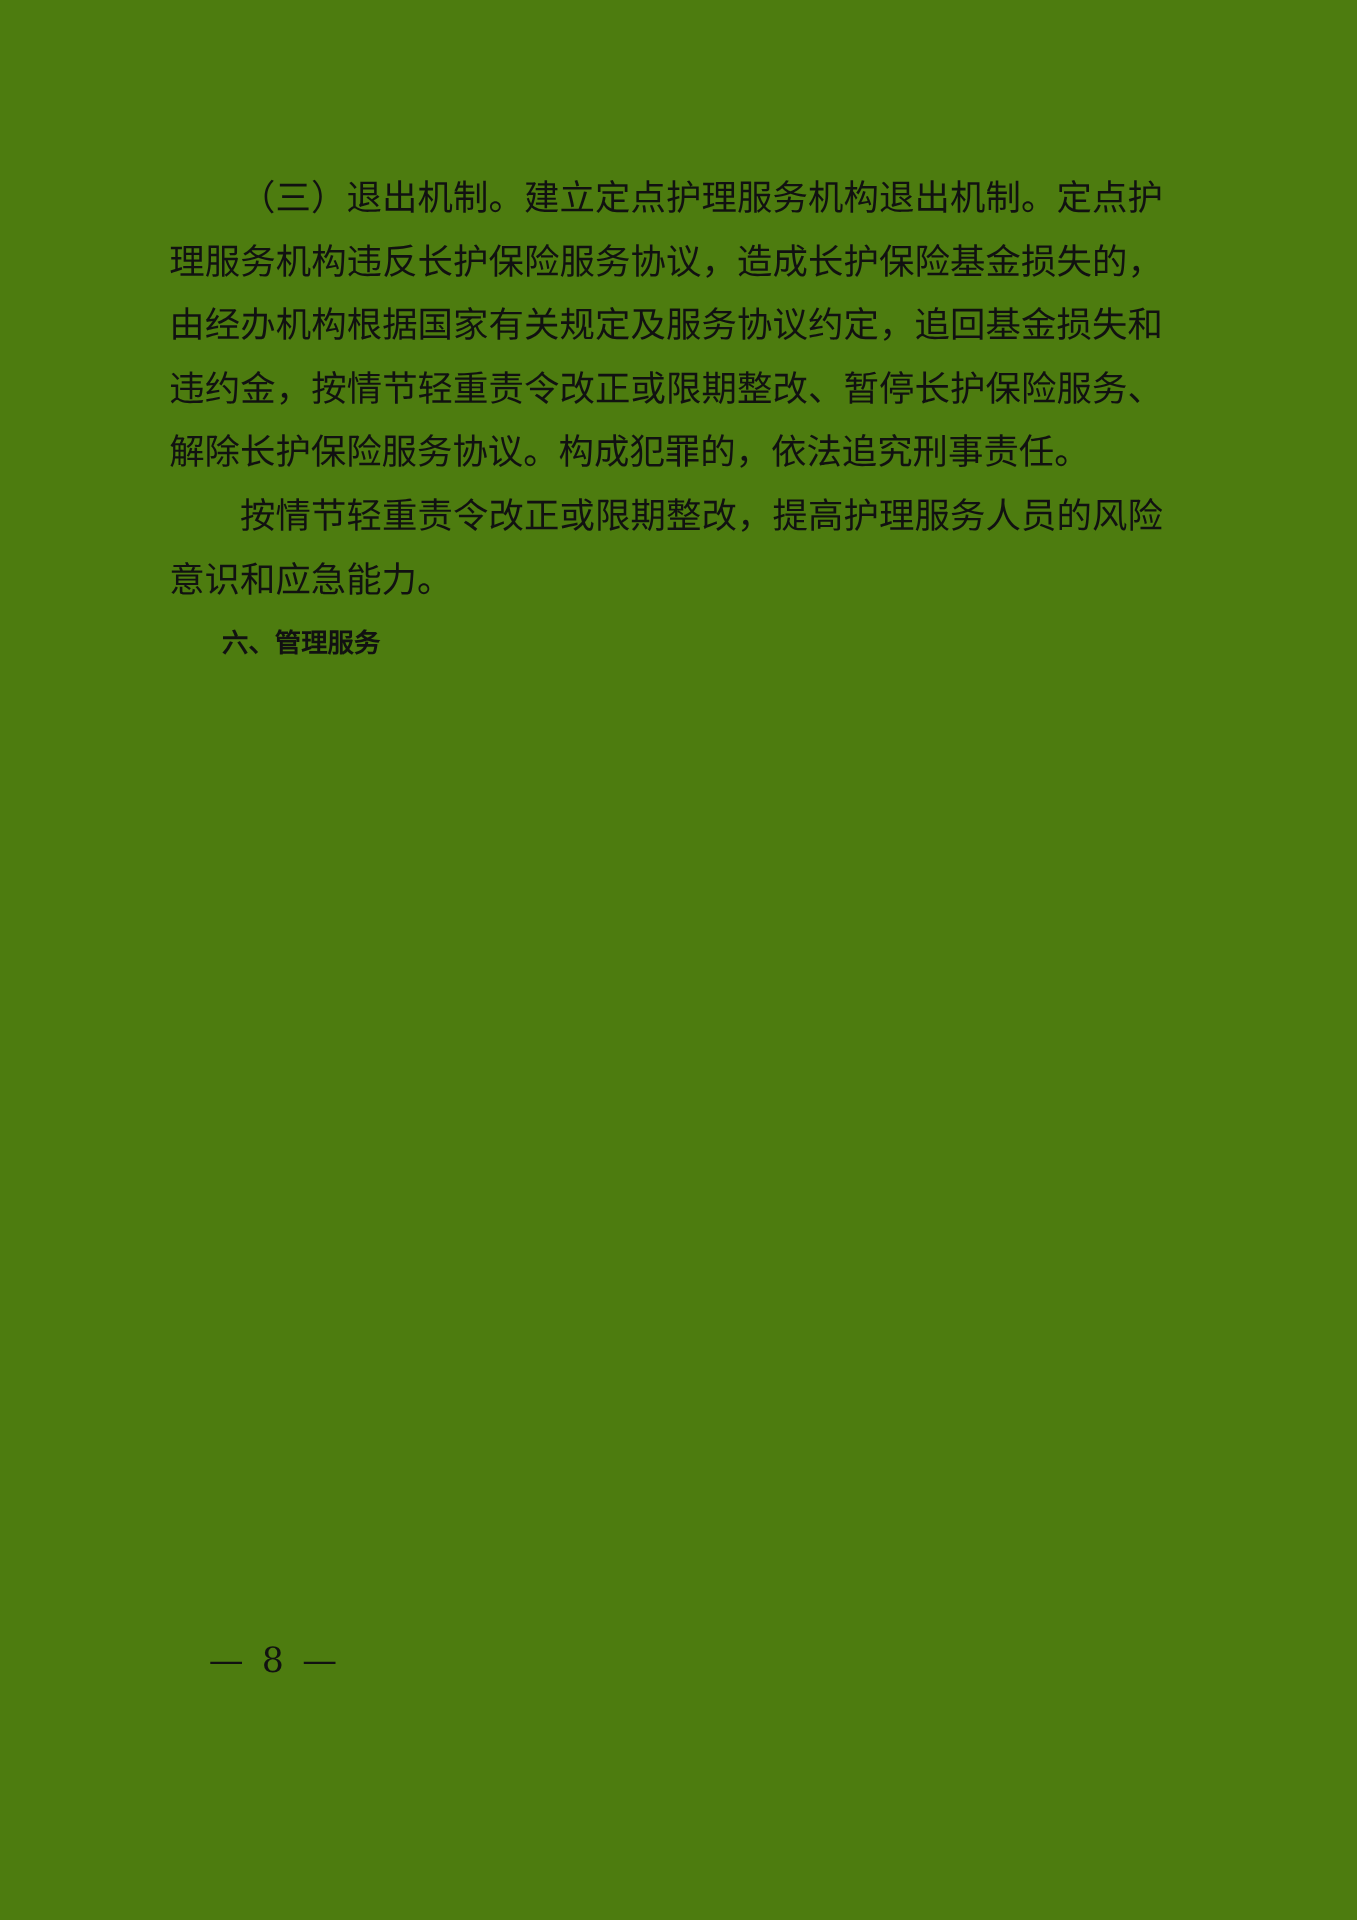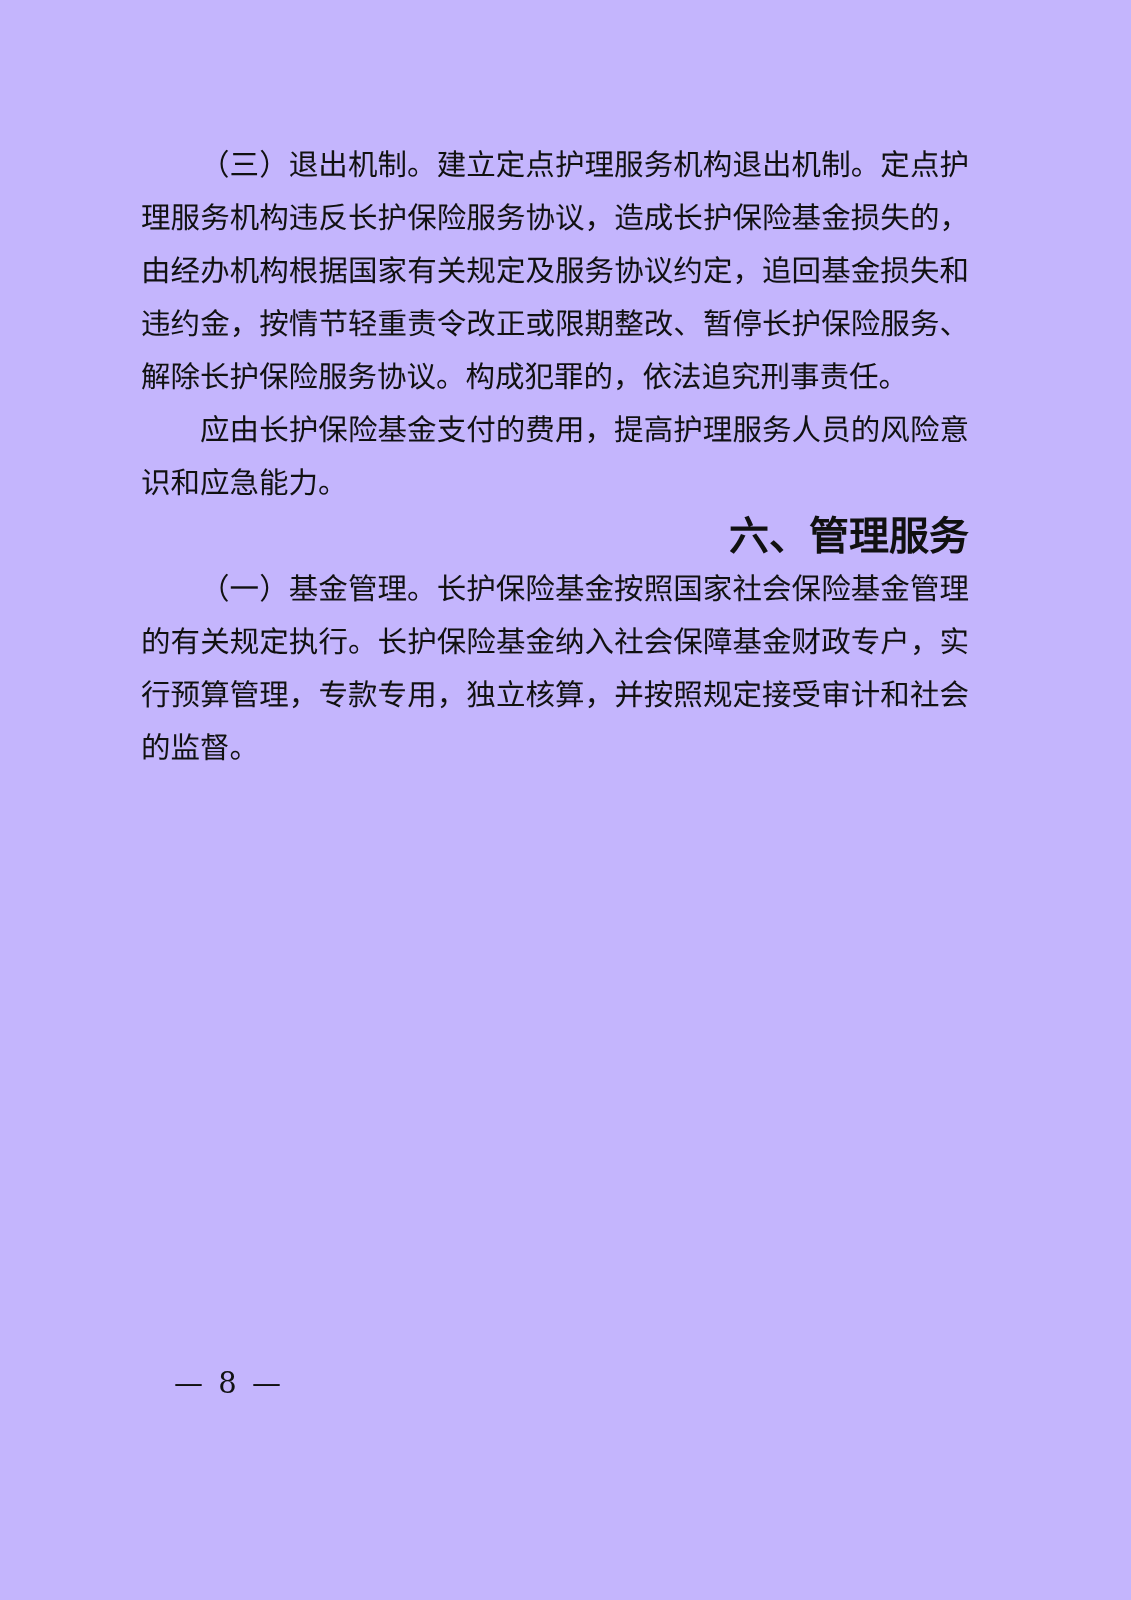--- a/index.html
+++ b/index.html
@@ -12,21 +12,21 @@
     height: 1600px;
     background: #ffffff;
     position: relative;
     overflow: hidden;
     font-family: "DejaVu Serif", serif;
     color: #111111;
   }
   .page {
     position: absolute;
     inset: 0;
-    background: #c4b5fd;
+    background: #4d7c0f;
   }
   .content {
     position: absolute;
     left: 141px;
     top: 139px;
     width: 828px;
   }
   .para {
     margin: 0;
     padding: 0;
@@ -34,46 +34,44 @@
     line-height: 53px;
     text-align: justify;
     text-justify: inter-ideograph;
     text-indent: 2em;
     word-break: break-all;
     color: #111111;
   }
   .heading {
     margin: 0;
     padding: 0;
-    font-size: 40px;
+    font-size: 22px;
     line-height: 53px;
     font-weight: 700;
     font-family: "DejaVu Sans", sans-serif;
     text-indent: 2em;
     color: #111111;
-    text-align: right;
   }
   .page-number {
     position: absolute;
     left: 174px;
     top: 1363px;
     font-size: 29px;
     line-height: 40px;
     letter-spacing: 3px;
     color: #111111;
     font-family: "DejaVu Serif", serif;
   }
 </style>
 </head>
 <body>
 
 <div class="page">
   <main class="content">
     <p class="para">（三）退出机制。建立定点护理服务机构退出机制。定点护理服务机构违反长护保险服务协议，造成长护保险基金损失的，由经办机构根据国家有关规定及服务协议约定，追回基金损失和违约金，按情节轻重责令改正或限期整改、暂停长护保险服务、解除长护保险服务协议。构成犯罪的，依法追究刑事责任。</p>
-    <p class="para">应由长护保险基金支付的费用，提高护理服务人员的风险意识和应急能力。</p>
+    <p class="para">按情节轻重责令改正或限期整改，提高护理服务人员的风险意识和应急能力。</p>
     <h2 class="heading">六、管理服务</h2>
-    <p class="para">（一）基金管理。长护保险基金按照国家社会保险基金管理的有关规定执行。长护保险基金纳入社会保障基金财政专户，实行预算管理，专款专用，独立核算，并按照规定接受审计和社会的监督。</p>
   </main>
 
   <footer class="page-number">
     <span>— 8 —</span>
   </footer>
 </div>
 
 </body></html>

